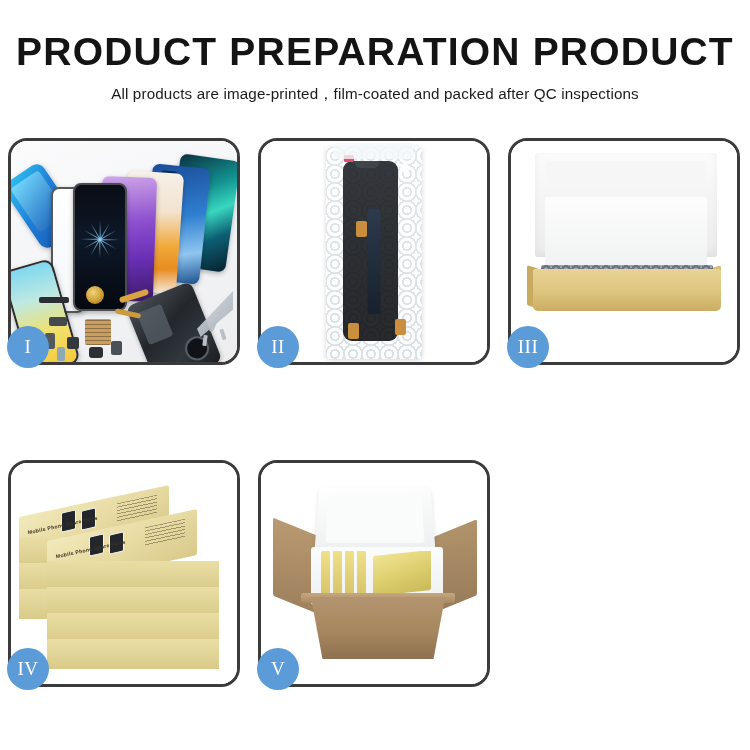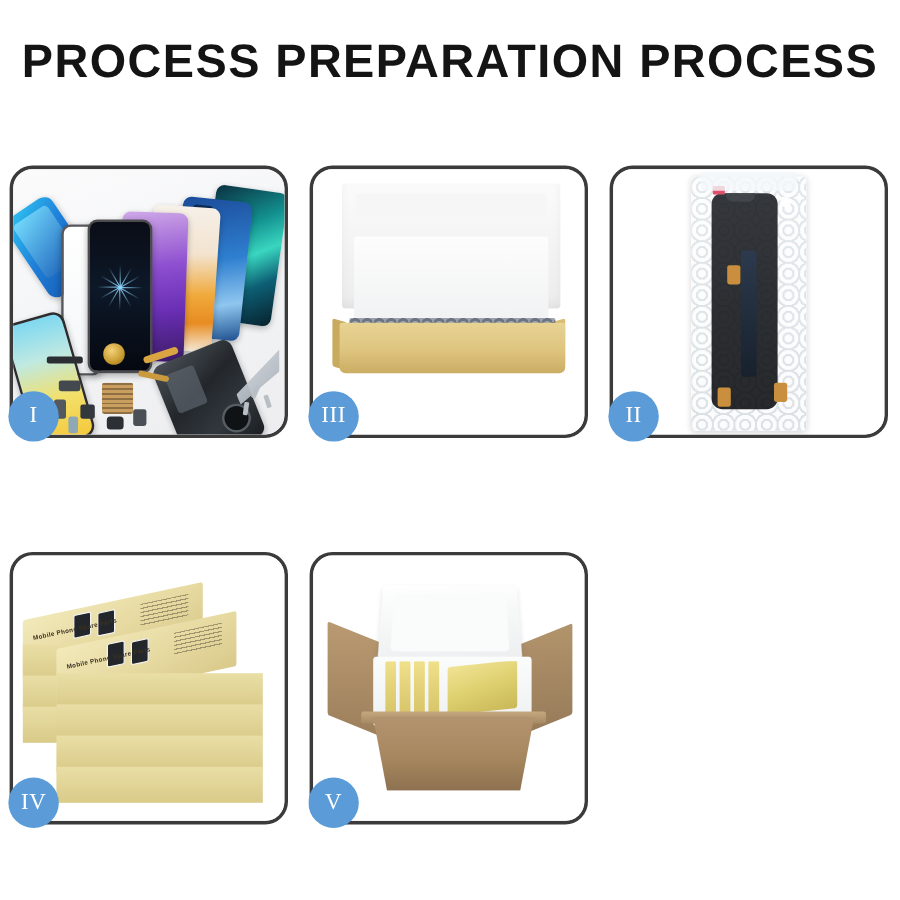--- a/index.html
+++ b/index.html
@@ -235,21 +235,22 @@
     background:rgba(205,186,152,.85);transform:skewY(-14deg) rotate(2deg);}
   .c6seal1{position:absolute;left:52px;top:100px;width:15px;height:16px;background:rgba(150,128,96,.6);transform:skewY(14deg);}
   .c6seal2{position:absolute;left:54px;top:158px;width:15px;height:16px;background:rgba(150,128,96,.55);transform:skewY(14deg);}
   .c6shadow{position:absolute;left:16px;top:178px;width:180px;height:12px;
     background:radial-gradient(ellipse at 50% 50%,rgba(0,0,0,.16),rgba(0,0,0,0) 70%);}
 </style>
 </head>
 <body>
 
 <div class="header">
-  <div class="title">PROCESS PREPARATION PROCESS</div>
+  <div class="title">PRODUCT PREPARATION PRODUCT</div>
+  <div class="subtitle">All products are image-printed，film-coated and packed after QC inspections</div>
 </div>
 
 <div class="grid">
 
   <div class="panel">
     <div class="panel-inner p1">
       <div class="scr g"></div>
       <div class="scr a"></div>
       <div class="scr b"></div>
       <div class="scr c"></div>
@@ -286,45 +287,45 @@
       <div class="sq6"></div>
       <div class="scrw" style="right:22px;bottom:30px;transform:rotate(24deg)"></div>
       <div class="scrw" style="right:12px;bottom:22px;transform:rotate(-18deg)"></div>
       <div class="scrw" style="right:30px;bottom:16px;transform:rotate(8deg)"></div>
       <div class="tweez"></div>
     </div>
     <div class="badge">I</div>
   </div>
 
   <div class="panel">
-    <div class="panel-inner p3">
-      <div class="b3lid"></div>
-      <div class="b3foam"></div>
-      <div class="b3flapL"></div>
-      <div class="b3flapR"></div>
-      <div class="b3inner"></div>
-      <div class="b3tray"></div>
-    </div>
-    <div class="badge">III</div>
-  </div>
-
-  <div class="panel">
     <div class="panel-inner p2">
       <div class="bagwrap">
         <div class="bag"></div>
         <div class="lcd2"></div>
         <div class="ribbon"></div>
         <div class="conn" style="left:30px;top:74px;"></div>
         <div class="conn" style="left:22px;top:176px;"></div>
         <div class="conn" style="right:16px;top:172px;"></div>
         <div class="tape"></div>
         <div class="bagtop"></div>
       </div>
     </div>
     <div class="badge">II</div>
+  </div>
+
+  <div class="panel">
+    <div class="panel-inner p3">
+      <div class="b3lid"></div>
+      <div class="b3foam"></div>
+      <div class="b3flapL"></div>
+      <div class="b3flapR"></div>
+      <div class="b3inner"></div>
+      <div class="b3tray"></div>
+    </div>
+    <div class="badge">III</div>
   </div>
 
   <div class="panel">
     <div class="panel-inner p4">
       <div class="stack">
 
         <div class="ktop" style="left:2px;top:24px;"></div>
         <div class="kchip" style="left:44px;top:34px;"></div>
         <div class="kchip" style="left:64px;top:32px;"></div>
         <div class="ktext" style="left:100px;top:22px;"></div>

